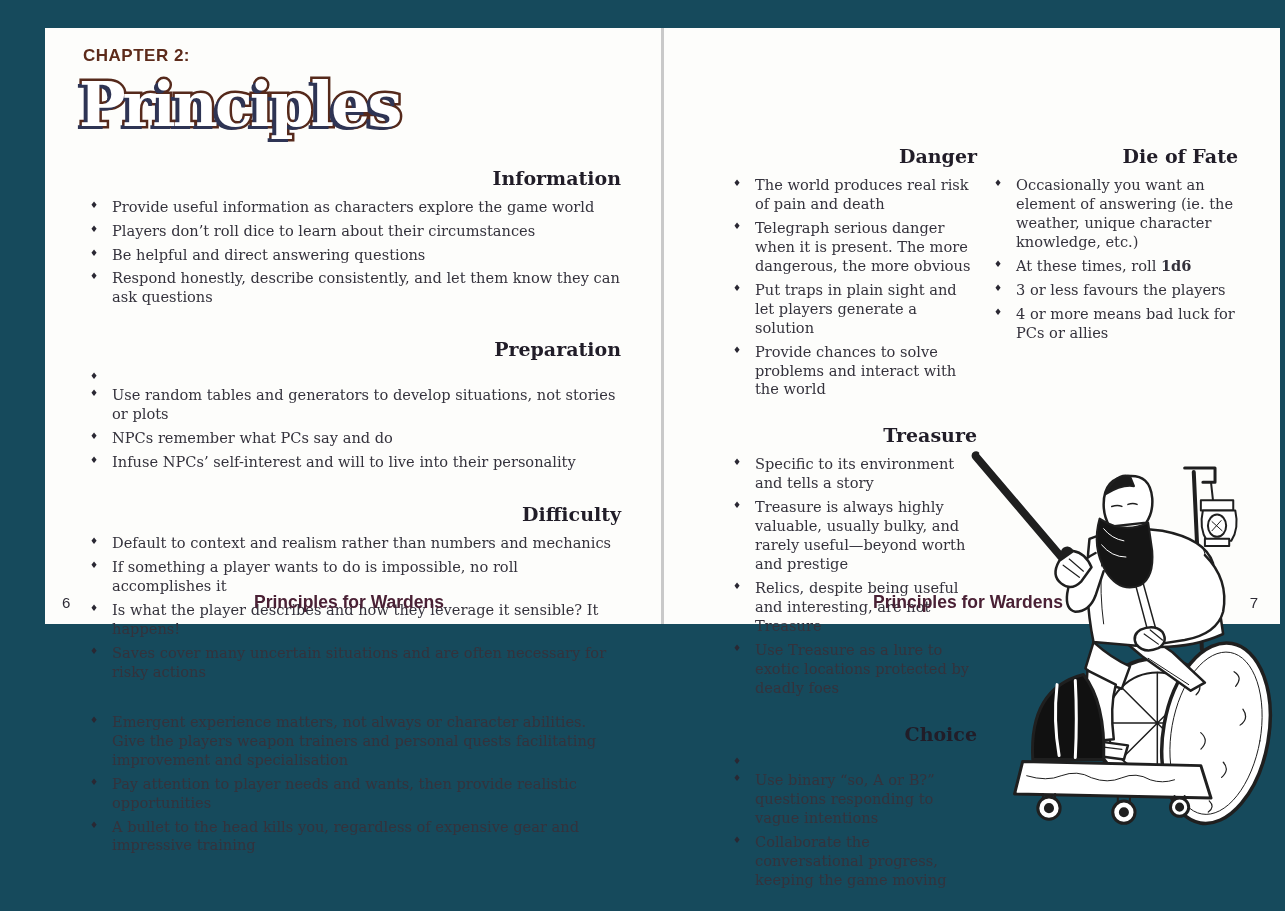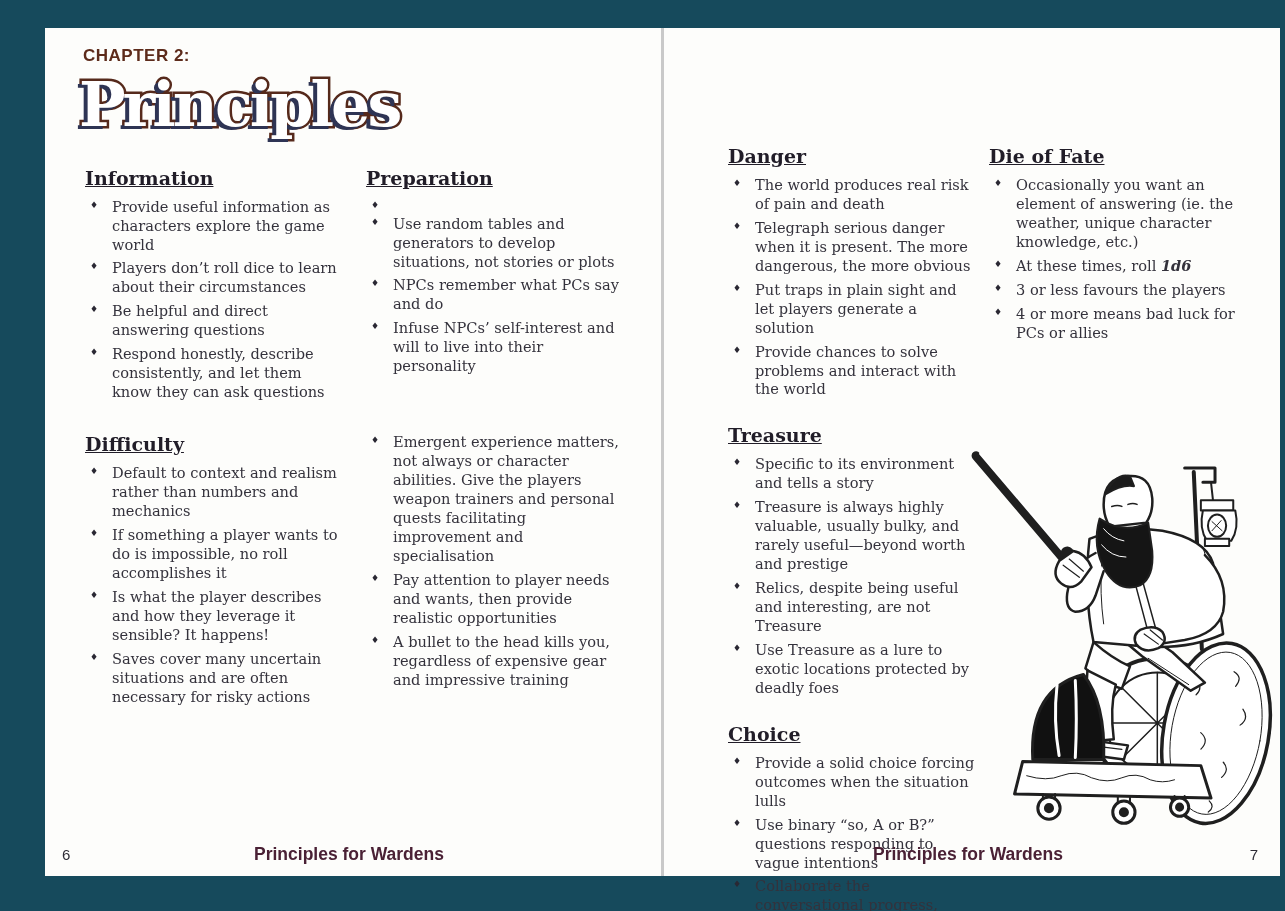--- a/index.html
+++ b/index.html
@@ -2,21 +2,21 @@
 <html><head>
 <meta charset="utf-8">
 <style>
   html,body{margin:0;padding:0;}
   body{
     width:1285px;height:911px;overflow:hidden;position:relative;
     background:#164a5c;
     font-family:"DejaVu Serif", serif;
   }
   .spread{
-    position:absolute;left:25px;top:28px;width:1235px;height:848px;
+    position:absolute;left:25px;top:28px;width:1235px;height:596px;
     display:flex;
     padding-left:20px;
   }
   .page{
     flex:1 1 0;background:#fdfdfb;position:relative;
   }
   .gutter{width:3px;background:#c9c9c9;}
 
   
   .chapter{
@@ -32,40 +32,40 @@
     -webkit-text-stroke:5px #562a1c;
     paint-order:stroke fill;
     text-shadow:
       -4px 3px 0 #2e3454,
       2px 0 0 #562a1c,-2px 0 0 #562a1c,0 2px 0 #562a1c,0 -2px 0 #562a1c;
   }
 
   
   section{margin:0;}
   section h3{
-    margin:0 0 8px 0;text-align:left;
-    font:700 19px/1.2 "DejaVu Serif", serif;color:#211d28;text-decoration:underline;
+    margin:0 0 8px 0;text-align:right;
+    font:700 19px/1.2 "DejaVu Serif", serif;color:#211d28;
   }
   ul{list-style:none;margin:0;padding:0;}
   li{
     display:flex;align-items:flex-start;
     margin:0 0 5px 0;
     font-size:14.6px;line-height:1.3;color:#34323c;
   }
   .blt{
     flex:0 0 22px;margin-left:5px;padding-top:3px;
     font-size:9px;line-height:1;color:#2a2833;text-align:left;
   }
   .btx{flex:1 1 auto;}
-  .btx strong{font-weight:700;font-style:italic;}
+  .btx strong{font-weight:700;}
 
   
   .left-grid{
     margin:30px 40px 0 40px;
-    display:grid;grid-template-columns:1fr 1fr;
+    display:grid;grid-template-columns:1fr;
     column-gap:26px;row-gap:26px;align-items:start;
   }
   .right-cols{
     margin:117px 42px 0 64px;
     display:flex;gap:12px;align-items:flex-start;
   }
   .right-cols .col{flex:1 1 0;}
   .right-cols section{margin-bottom:25px;}
 
   
@@ -223,21 +223,20 @@
                 <span class="blt">♦</span>
                 <span class="btx">Use Treasure as a lure to exotic locations protected by deadly foes</span>
               </li>
             </ul>
           </section>
           <section>
             <h3>Choice</h3>
             <ul>
               <li>
                 <span class="blt">♦</span>
-                <span class="btx">Provide a solid choice forcing outcomes when the situation lulls</span>
               </li>
               <li>
                 <span class="blt">♦</span>
                 <span class="btx">Use binary “so, A or B?” questions responding to vague intentions</span>
               </li>
               <li>
                 <span class="blt">♦</span>
                 <span class="btx">Collaborate the conversational progress, keeping the game moving</span>
               </li>
             </ul>

